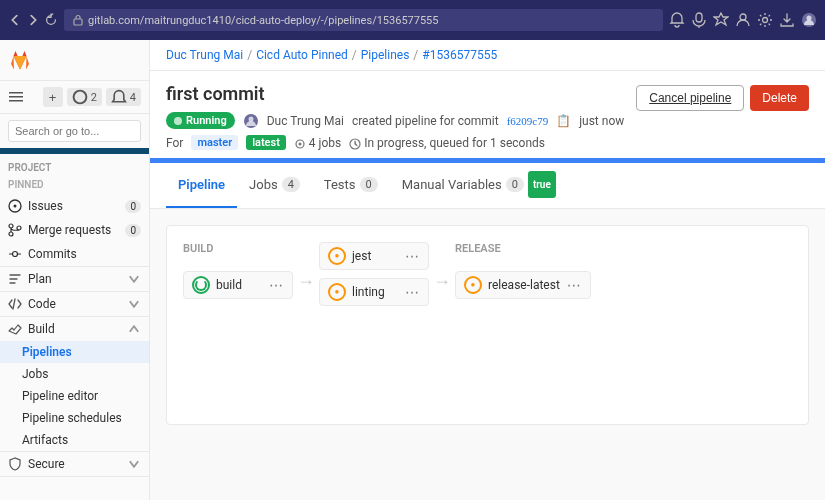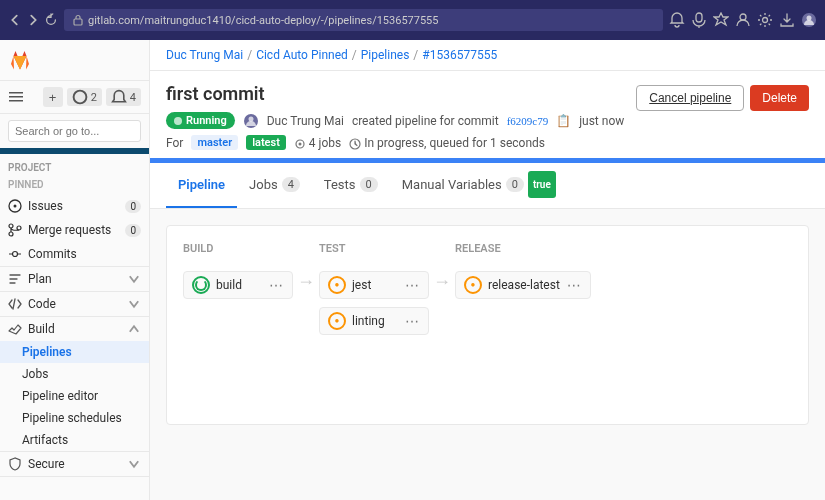--- a/index.html
+++ b/index.html
@@ -712,21 +712,20 @@
           <div class="job-item">
             <div class="job-status-icon running"></div>
             <span>build</span>
             <button class="job-menu-btn">⋯</button>
           </div>
         </div>
 
         <div class="stage-arrow">→</div>
 
         <div class="stage-column">
-          <div class="stage-name">test</div>
           <div class="job-item">
             <div class="job-status-icon pending"></div>
             <span>jest</span>
             <button class="job-menu-btn">⋯</button>
           </div>
           <div class="job-item">
             <div class="job-status-icon pending"></div>
             <span>linting</span>
             <button class="job-menu-btn">⋯</button>
           </div>

